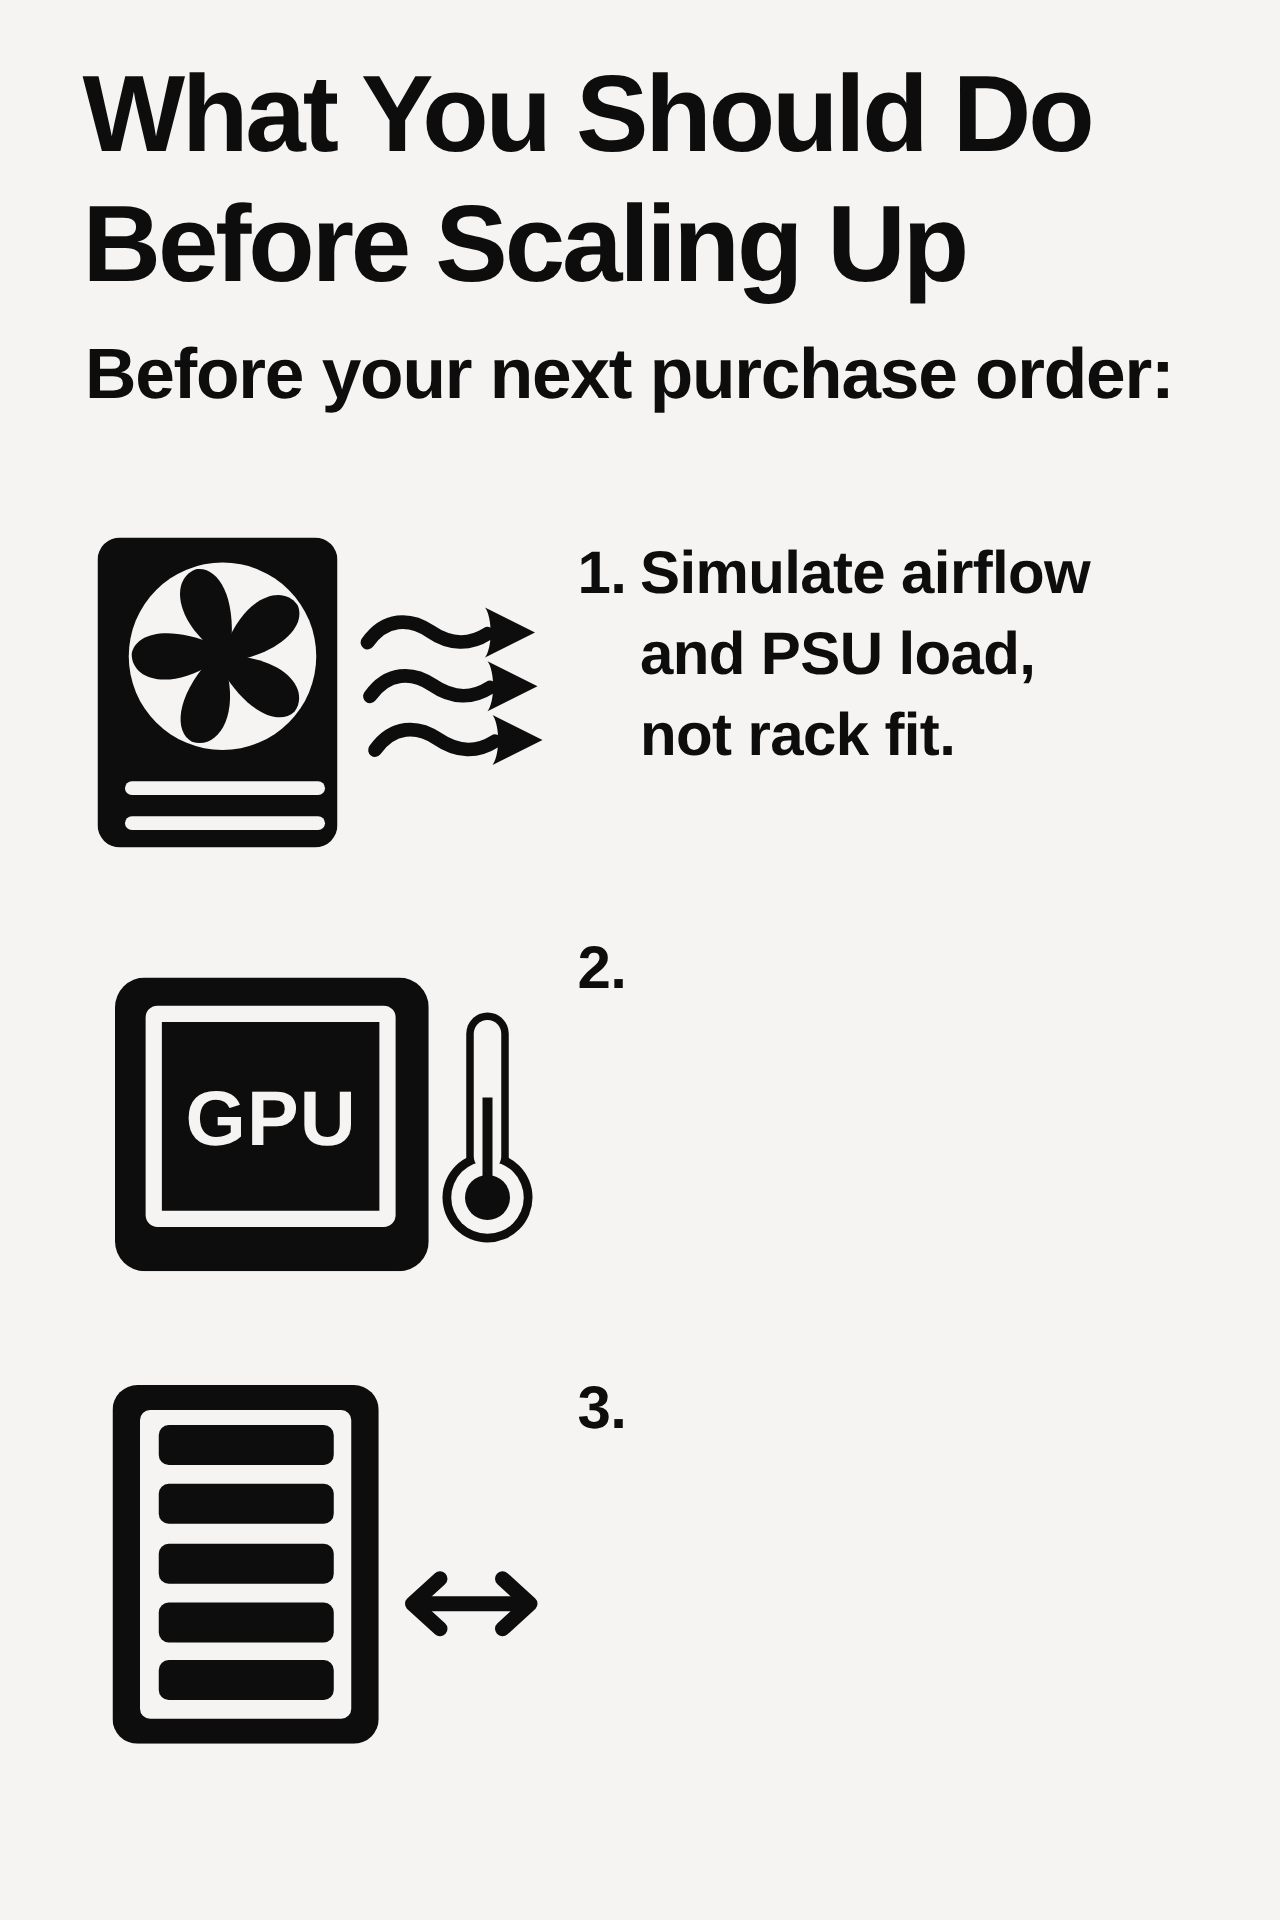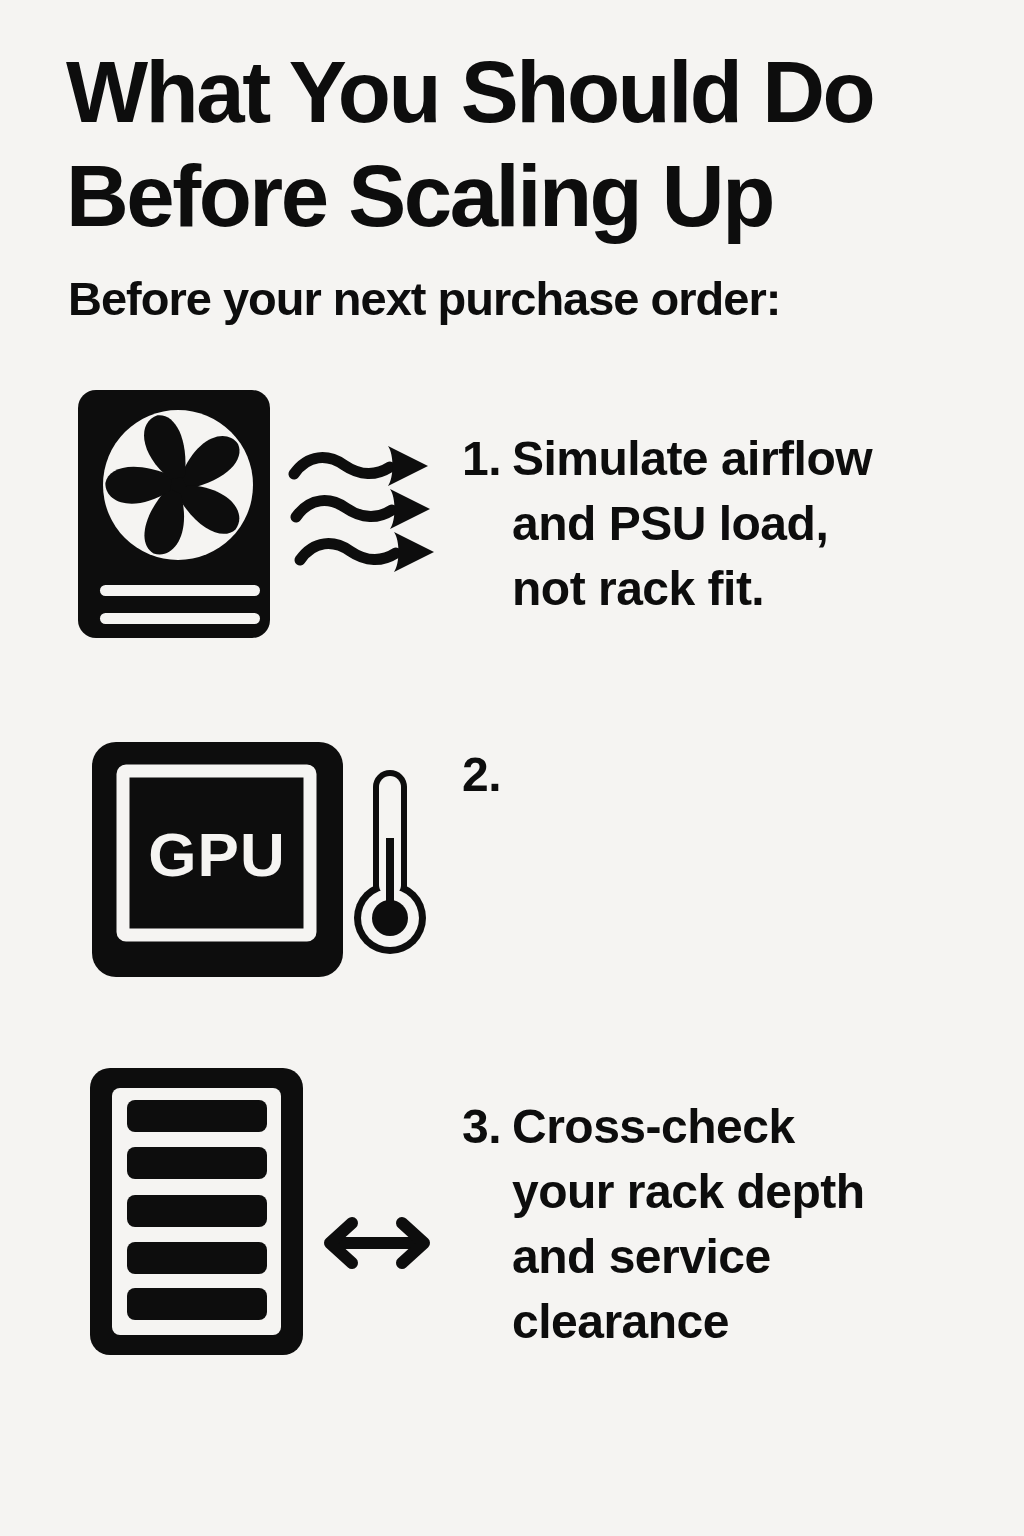--- a/index.html
+++ b/index.html
@@ -4,29 +4,29 @@
 <style>
   html,body { margin:0; padding:0; background:#e9e8e6; }
   .canvas {
     position:relative;
     width:1024px; height:1536px;
     background:#f5f4f2;
     overflow:hidden;
     font-family:"Liberation Sans", sans-serif;
     color:#0d0d0d;
   }
-  .abs { position:absolute; }
+  .abs { position:absolute;margin-top:40px; }
   h1.title {
     position:absolute; left:66px; top:40px; margin:0;
     font-size:87px; line-height:104px; letter-spacing:-2.5px;
     font-weight:700; white-space:pre-line; color:#0d0d0d;
   }
   .subtitle {
     position:absolute; left:68px; top:270px; margin:0;
-    font-size:47px; line-height:58px; letter-spacing:-1px;
+    font-size:57px; line-height:58px; letter-spacing:-1px;
     font-weight:700; color:#0d0d0d;
   }
   .step-text {
     position:absolute; display:flex; align-items:flex-start;
     font-size:48px; line-height:65px; letter-spacing:-0.5px;
     font-weight:700; width:520px; color:#0d0d0d;
   }
   .step-num { flex:0 0 50px; }
   .step-body { white-space:pre-line; }
   svg { display:block; }
@@ -122,19 +122,15 @@
       <g stroke="#0d0d0d" stroke-width="12" fill="none" stroke-linecap="round" stroke-linejoin="round">
         <path d="M16 29 L106 29"></path>
         <path d="M36 9 L14 29 L36 49"></path>
         <path d="M86 9 L108 29 L86 49"></path>
       </g>
     </svg>
   </div>
 
   <div class="step-text" style="left:462px; top:1094px;">
     <span class="step-num">3.</span>
-    <span class="step-body">Cross-check
-your rack depth
-and service
-clearance</span>
   </div>
 
 </div>
 
 </body></html>

